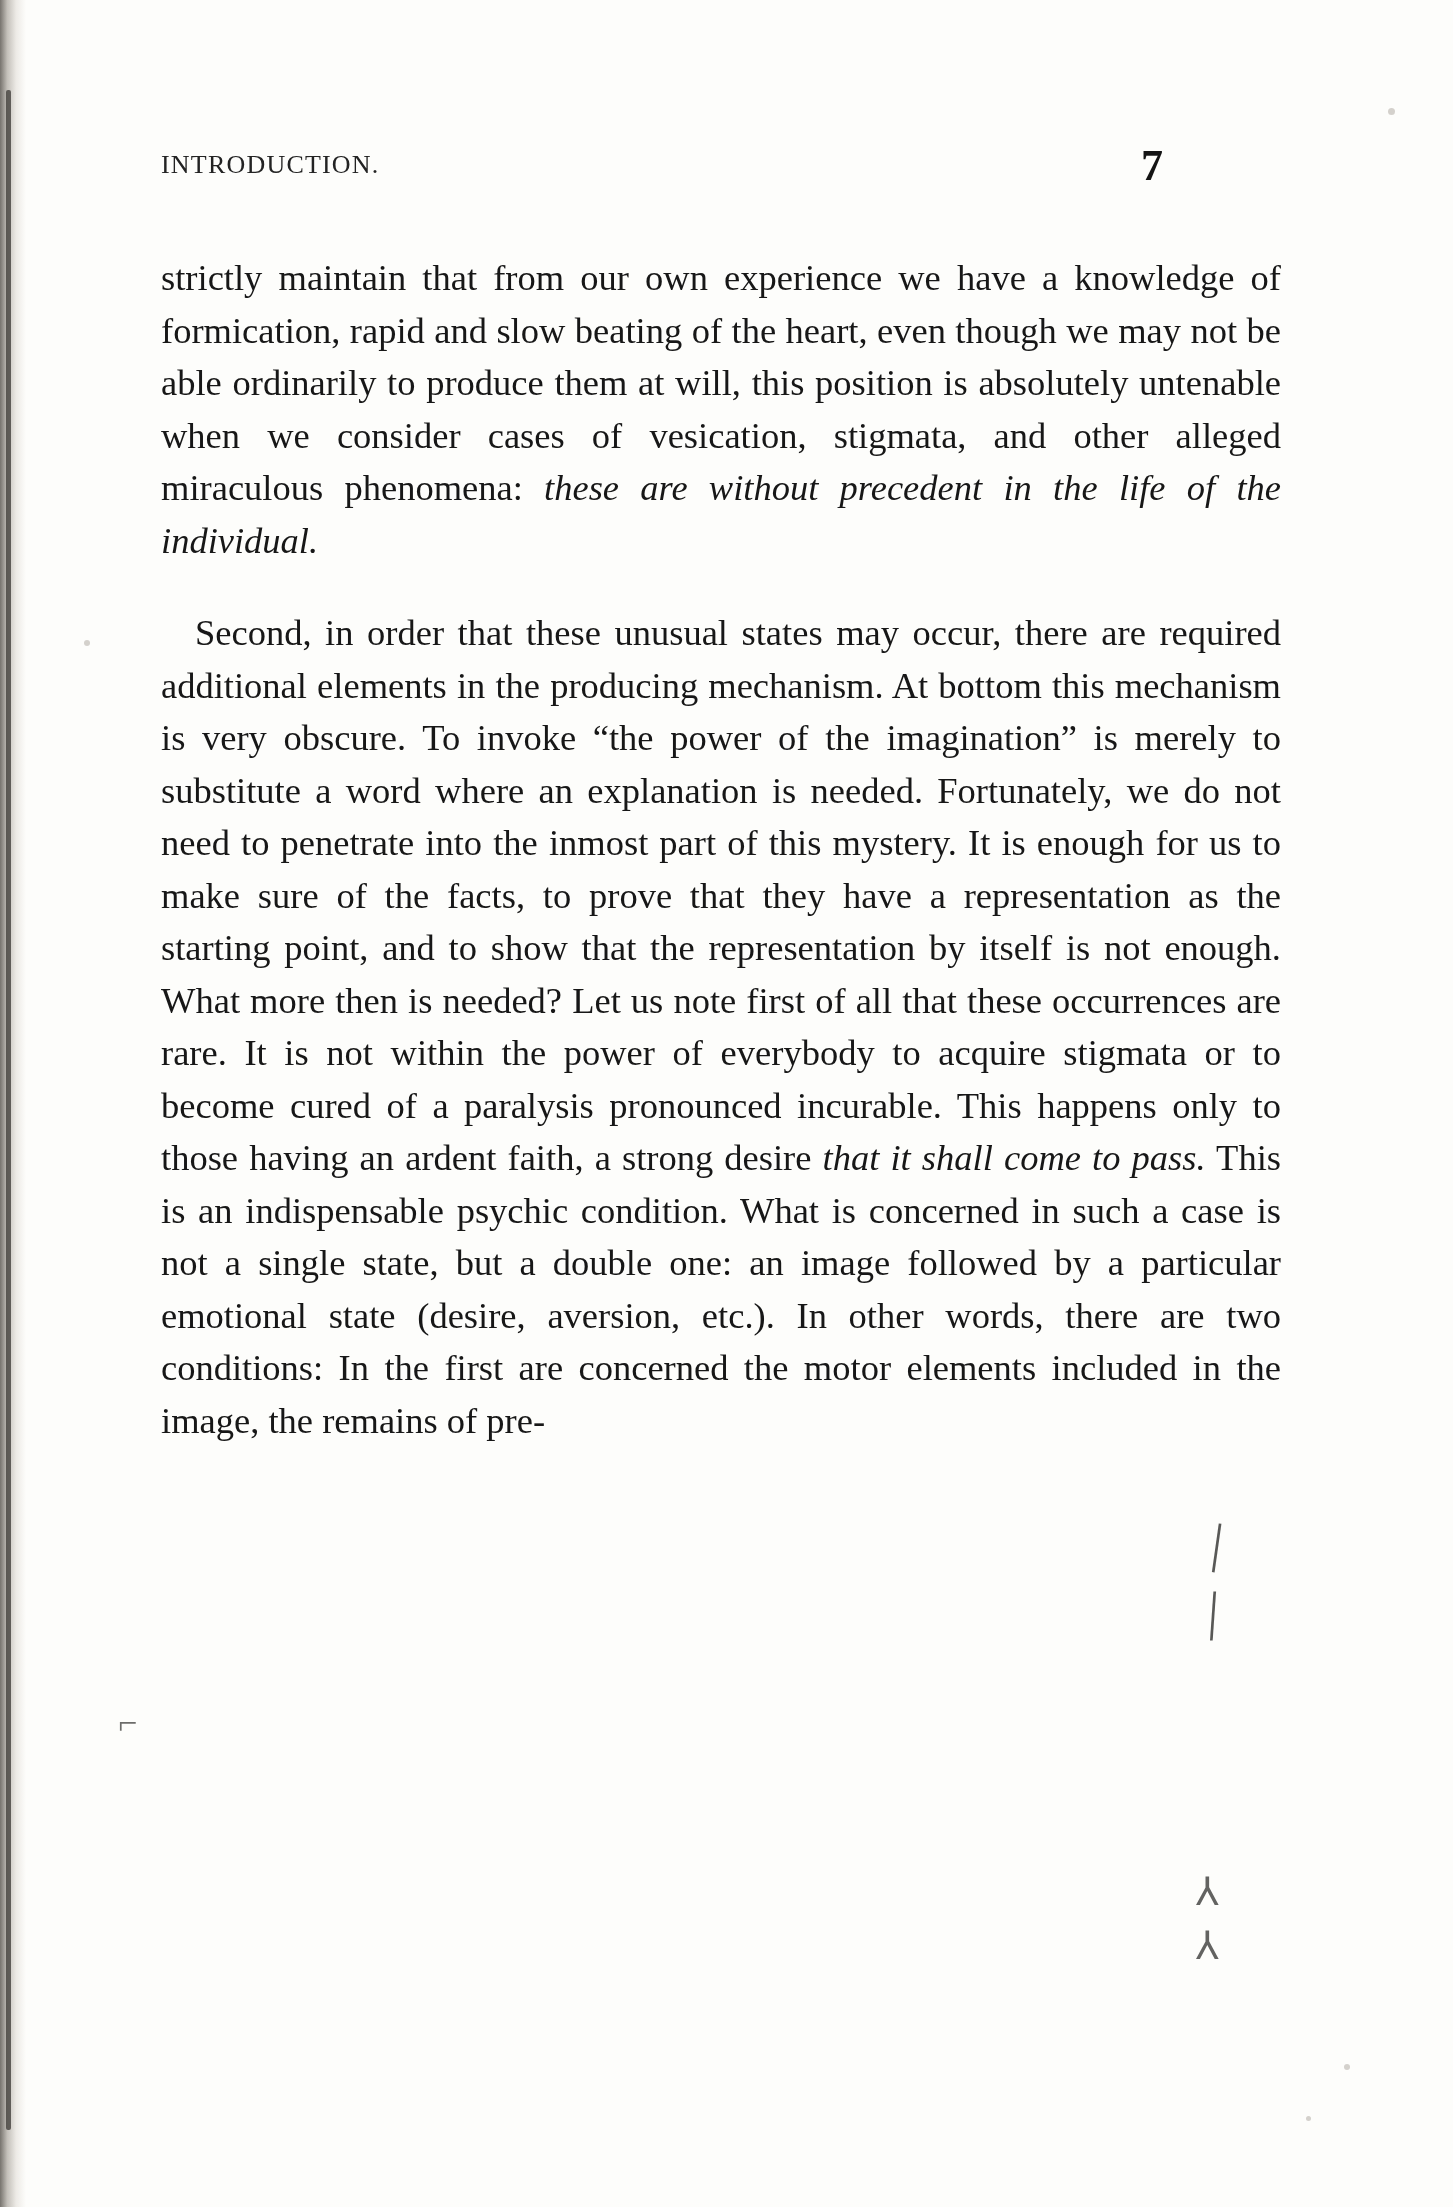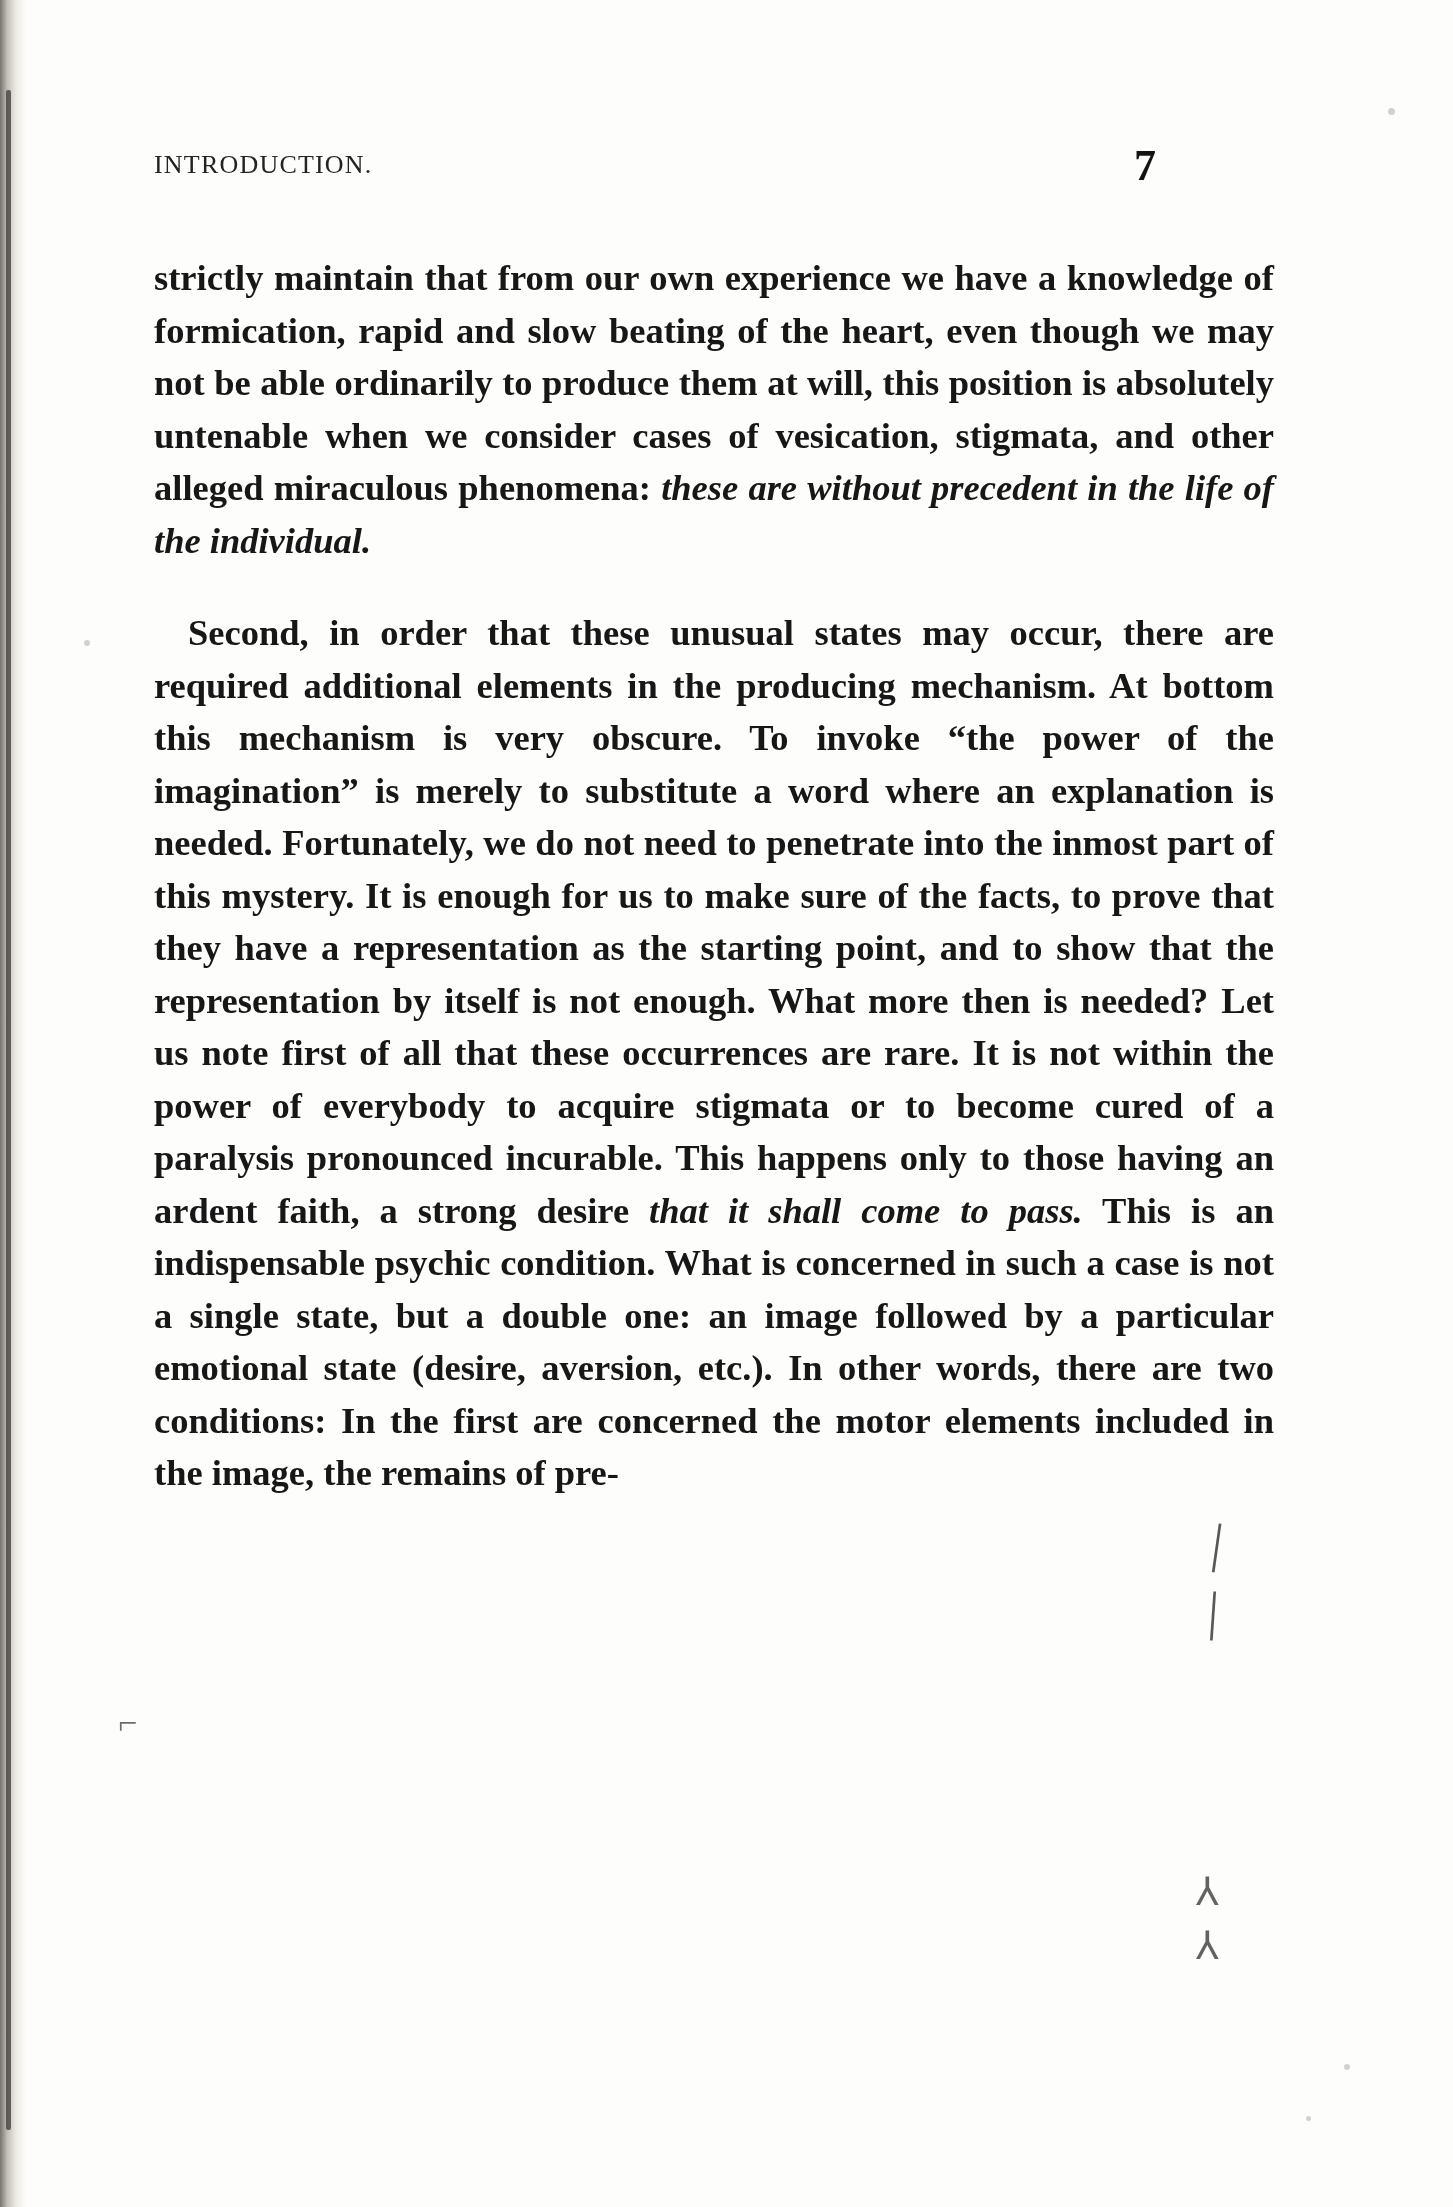--- a/index.html
+++ b/index.html
@@ -39,21 +39,21 @@
     top: 90px;
     width: 5px;
     height: 2040px;
     background: #3a3733;
     opacity: .75;
     border-radius: 2px;
   }
 
   .content {
     position: absolute;
-    left: 154px;
+    left: 161px;
     top: 150px;
     width: 1120px;
   }
 
   
   .runhead {
     position: relative;
     height: 60px;
   }
   .runhead-title {
@@ -76,21 +76,20 @@
     color: #141414;
   }
 
   .body-text {
     margin-top: 42px;
     font-size: 36.5px;
     line-height: 52.5px;
     text-align: justify;
     text-justify: inter-word;
     color: #171717;
-    font-weight: bold;
   }
   .para {
     margin: 0;
   }
   .para + .para {
     text-indent: 34px;
     margin-top: 40px;
   }
   .it {
     font-style: italic;

